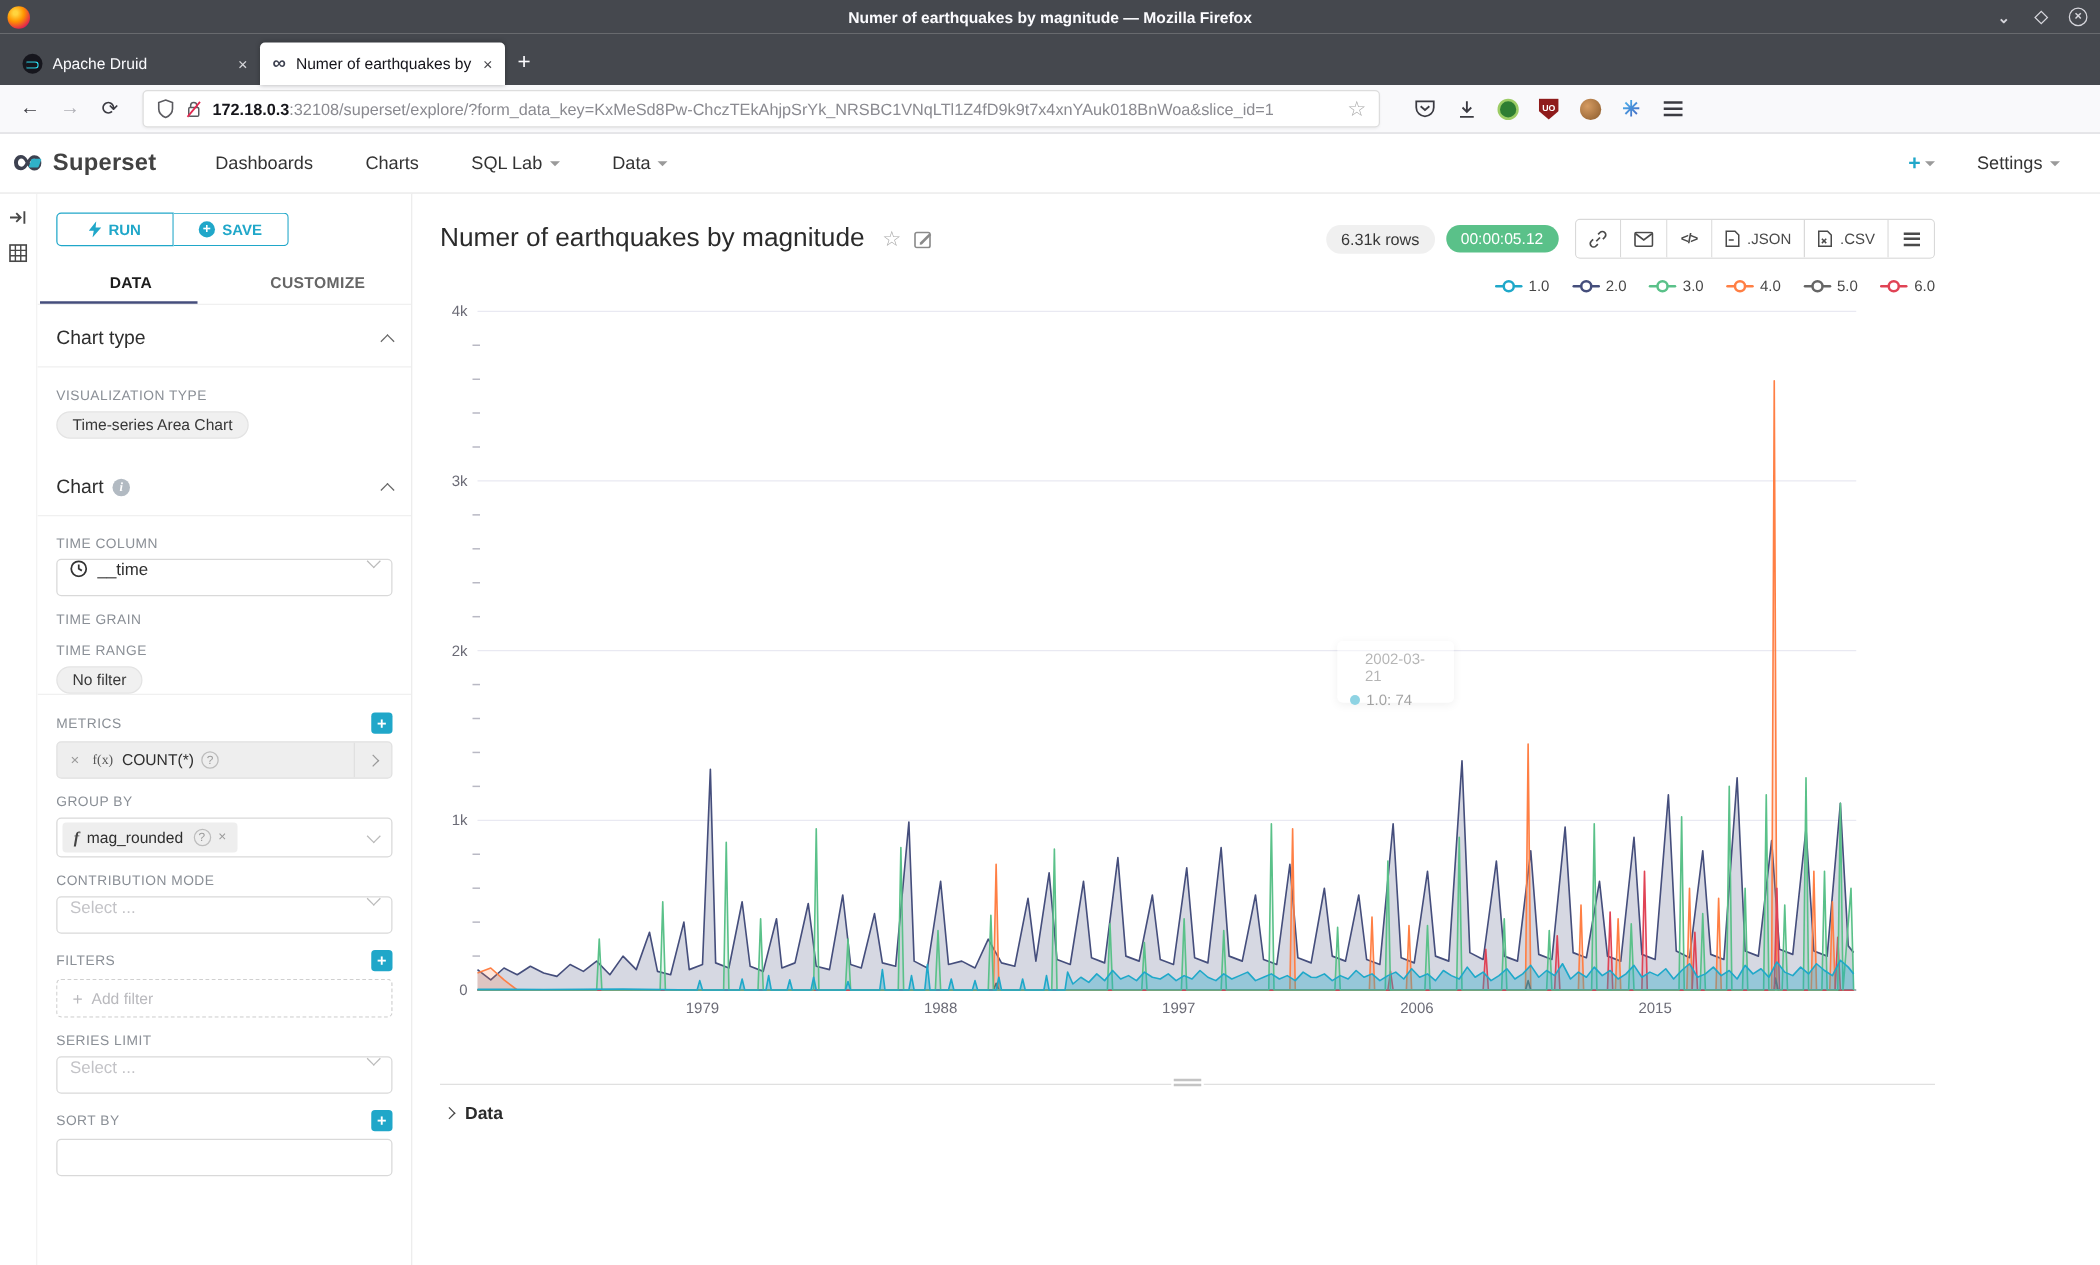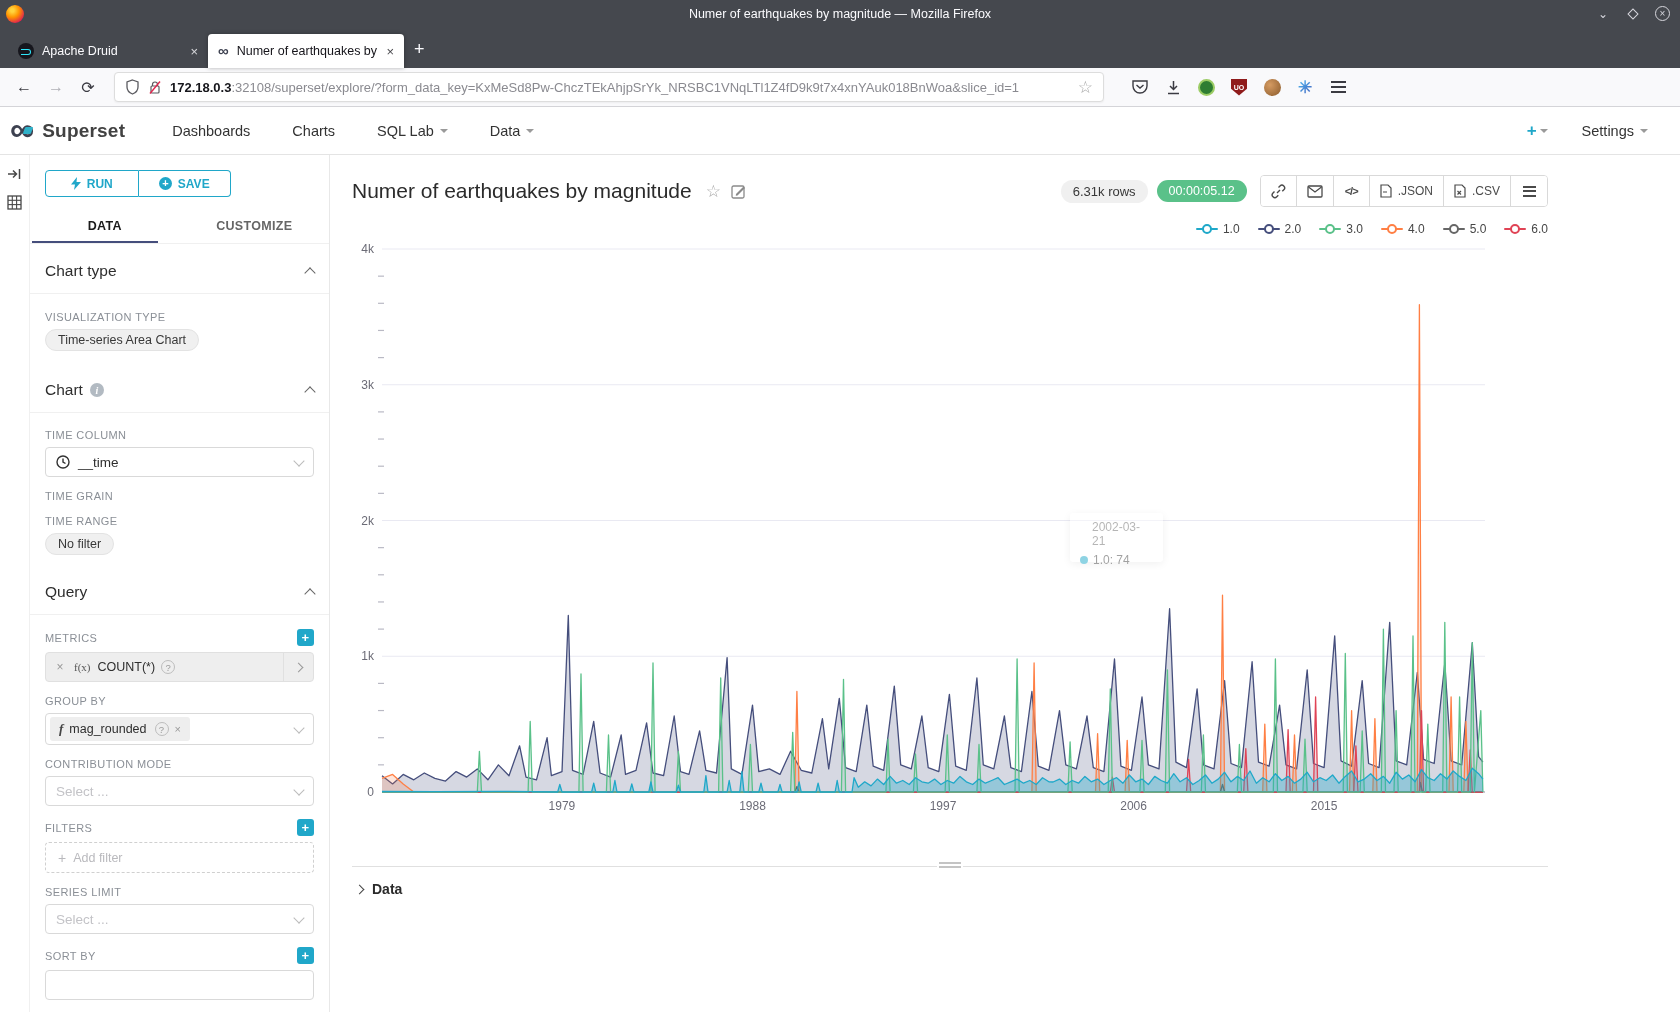--- a/index.html
+++ b/index.html
@@ -1,20 +1,20 @@
 <!DOCTYPE html>
 <html><head>
 <meta charset="utf-8">
 <style>
   * { margin:0; padding:0; box-sizing:border-box; }
   html,body { width:1680px; height:1012px; overflow:hidden; font-family:"Liberation Sans", sans-serif; background:#fff; }
   .window { position:relative; width:1680px; height:1012px; background:#fff; }
 
   
-  .titlebar { height:27px; background:#45484e; display:flex; align-items:center; color:#f4f4f5; position:relative; }
+  .titlebar { height:27px; background:#45484e; display:flex; align-items:center; color:#f4f4f5; position:relative;font-weight:bold; }
   .ff-logo { width:18px; height:18px; border-radius:50%; margin-left:6px;
     background:radial-gradient(circle at 35% 30%, #ffd43e 10%, #ff9400 40%, #e2264c 75%, #722291 100%); }
   .win-title { position:absolute; left:0; right:0; text-align:center; font-size:12.5px; color:#fbfbfe; }
   .win-controls { margin-left:auto; display:flex; align-items:center; gap:14px; padding-right:10px; z-index:2; color:#d6d6dc; font-size:12px; }
   .wc { width:16px; height:16px; display:flex; align-items:center; justify-content:center; cursor:default; }
   .wc-close { border:1.5px solid #d6d6dc; border-radius:50%; width:15px; height:15px; font-size:10px; }
   .wc-max { width:8px; height:8px; border:1.5px solid #d6d6dc; transform:rotate(45deg); }
 
   
   .tabstrip { height:41px; background:#45484e; display:flex; align-items:flex-end; padding-left:8px; }
@@ -75,21 +75,21 @@
   .cp-tab.active { color:#1b1b1b; }
   .cp-tab.active::after { content:""; position:absolute; left:2px; right:22px; bottom:0; height:2px; background:#454e7c; }
   .cp-divider { border-bottom:1px solid #f0f0f0; }
   .section-head { display:flex; align-items:center; justify-content:space-between; padding:18px 0 13px; cursor:pointer; }
   .section-title { font-size:15.5px; color:#2e2e2e; display:flex; align-items:center; gap:7px; }
   .chev-up { width:8px; height:8px; border-right:1.6px solid #666; border-bottom:1.6px solid #666; transform:rotate(-135deg); margin-top:4px; }
   .chev-dn { width:8px; height:8px; border-right:1.6px solid #bbb; border-bottom:1.6px solid #bbb; transform:rotate(45deg); margin-top:-3px; }
   .info-dot { width:14px; height:14px; border-radius:50%; background:#b2bac2; color:#fff; font-size:10px; font-style:italic; font-weight:bold; display:inline-flex; align-items:center; justify-content:center; font-family:"Liberation Serif", serif; }
   .ctl-label { font-size:11px; color:#8a8f96; letter-spacing:.4px; margin:13px 0 6px; display:flex; align-items:center; justify-content:space-between; }
   .teal-plus { width:17px; height:17px; border-radius:3px; background:#20a7c9; color:#fff; font-size:13px; font-weight:bold; display:flex; align-items:center; justify-content:center; cursor:pointer; }
-  .select-box { height:30px; border:1px solid #d9d9d9; border-radius:4px; display:flex; align-items:center; padding:0 10px; gap:8px; font-size:13.5px; color:#2e2e2e; background:#fff; cursor:pointer; }
+  .select-box { height:30px; border:1px solid #d9d9d9; border-radius:4px; display:flex; padding:0 10px; gap:8px; font-size:13.5px; color:#2e2e2e; background:#fff; cursor:pointer; }
   .select-box .placeholder { color:#c3c3c7; }
   .select-box .chev-dn { margin-left:auto; }
   .pill { display:inline-block; background:#f0f0f0; border:1px solid #e3e3e3; border-radius:12px; padding:3px 12px; font-size:12.5px; color:#383838; cursor:pointer; }
   .metric-box { height:30px; border:1px solid #e0e0e0; border-radius:4px; background:#eeeeee; display:flex; align-items:center; overflow:hidden; cursor:pointer; }
   .metric-x { width:28px; text-align:center; color:#9a9a9a; font-size:12px; }
   .metric-fx { font-size:11px; color:#555; font-family:"Liberation Serif", serif; margin-right:7px; }
   .metric-txt { font-size:12.5px; color:#2e2e2e; }
   .qmark { width:14px; height:14px; border:1px solid #bdbdbd; border-radius:50%; color:#9a9a9a; font-size:9.5px; display:inline-flex; align-items:center; justify-content:center; margin-left:6px; }
   .metric-arrow { margin-left:auto; width:30px; align-self:stretch; border-left:1px solid #e0e0e0; display:flex; align-items:center; justify-content:center; }
   .chev-r { width:7px; height:7px; border-right:1.6px solid #999; border-bottom:1.6px solid #999; transform:rotate(-45deg); }
@@ -316,24 +316,20 @@
           <span class="chev-dn"></span>
         </div>
         <div class="ctl-label">
             <span>TIME GRAIN</span>
           </div>
         <div class="ctl-label">
             <span>TIME RANGE</span>
           </div>
         <span class="pill">No filter</span>
 
-        <div class="section-head" style="padding-top:28px">
-          <span class="section-title">Query</span>
-          <span class="chev-up"></span>
-        </div>
       </div>
       <div class="cp-divider"></div>
       <div class="cp-inner">
         <div class="ctl-label" style="margin-top:14px">
           <span>METRICS</span>
           <span class="teal-plus">+</span>
         </div>
         <div class="metric-box">
           <span class="metric-x">×</span>
           <span class="metric-fx">f(x)</span>

